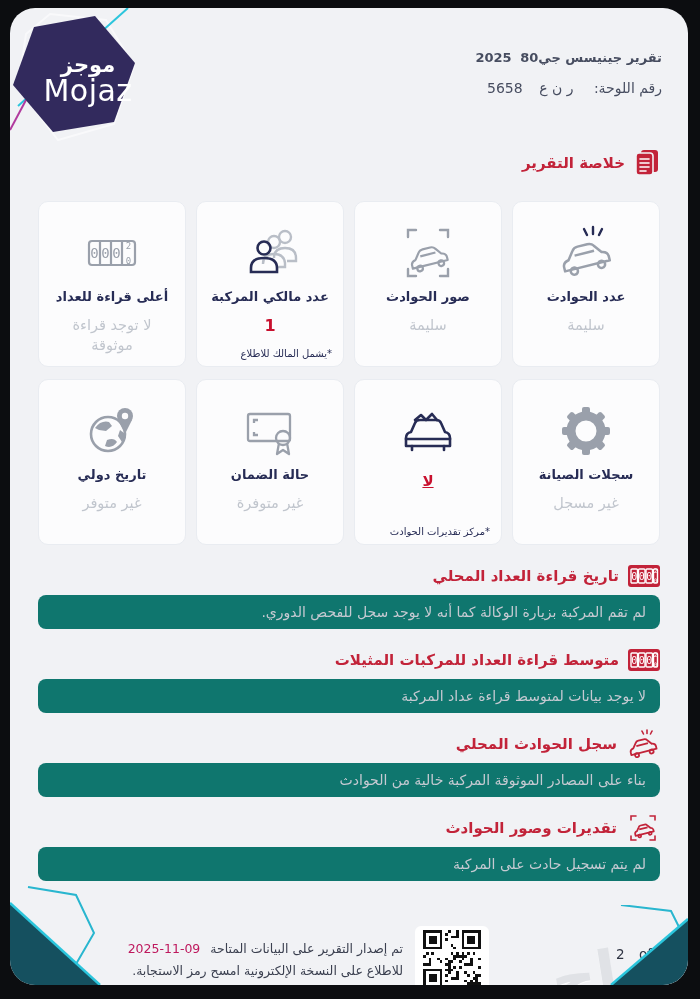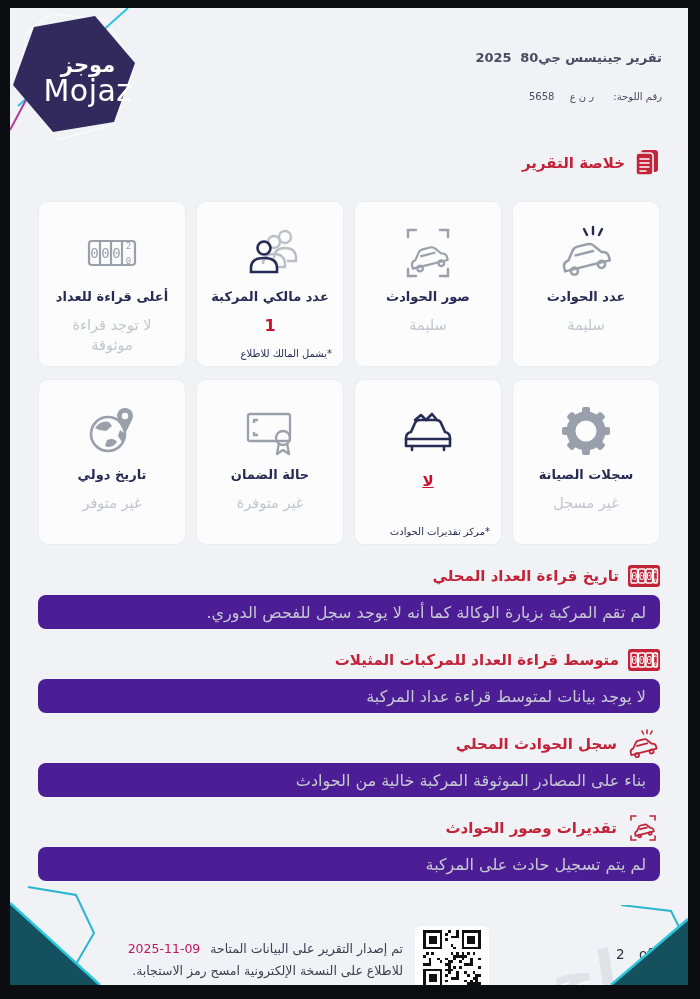--- a/index.html
+++ b/index.html
@@ -1,29 +1,29 @@
 <!DOCTYPE html>
 <html lang="ar" dir="rtl"><head>
 <meta charset="utf-8">
 <style>
   html,body{margin:0;padding:0;background:#0c0d10;}
   body{width:700px;height:999px;position:relative;overflow:hidden;
        font-family:"DejaVu Sans",sans-serif;}
   .frame{position:absolute;inset:0;background:#0c0d10;}
   .page{position:absolute;top:8px;left:10px;right:12px;bottom:14px;
-        background:#f1f2f5;overflow:hidden;}
+        background:#f1f2f5;overflow:hidden;border-radius:25px;}
   
   .logo-wrap{position:absolute;top:0;left:0;width:160px;height:170px;pointer-events:none;}
   .logo-text{position:absolute;top:44px;left:28px;width:100px;text-align:center;color:#fff;}
   .logo-ar{font-size:21px;font-weight:bold;line-height:26px;}
   .logo-en{font-size:30px;line-height:26px;letter-spacing:.5px;}
   .head-block{position:absolute;top:42px;right:26px;color:#454b5f;}
   .head-title{font-size:13px;font-weight:bold;color:#474d60;}
   .head-title bdi{margin-right:4px;}
-  .head-plate{margin-top:26px;font-size:10px;color:#474d60;}
+  .head-plate{margin-top:15px;font-size:14px;color:#474d60;}
   .head-plate .pl-letters{margin-right:16px;letter-spacing:3px;}
   .head-plate .pl-num{margin-right:12px;}
   
   .content{position:relative;margin:0 28px;}
   .sec-head{display:flex;align-items:center;gap:9px;height:26px;}
   .sec-head .t{font-size:15px;font-weight:bold;color:#c22339;}
   .summary-head{margin-top:142px;margin-bottom:25px;}
   .cards{display:grid;grid-template-columns:repeat(4,1fr);gap:12px 10px;}
   .card{position:relative;height:166px;background:#fcfcfd;border:1px solid #e9ecf1;
         border-radius:10px;text-align:center;padding-top:20px;box-sizing:border-box;}
@@ -31,22 +31,22 @@
   .card .ti{font-size:13px;font-weight:bold;color:#272c55;line-height:1.35;
             max-width:118px;margin:4px auto 0;}
   .card .va{font-size:14.5px;color:#c0c5cd;margin-top:9px;line-height:1.4;
             max-width:122px;margin-left:auto;margin-right:auto;}
   .card .va.red{color:#c8102e;font-weight:bold;font-size:16px;}
   .card .va.redu{color:#c8102e;font-weight:bold;font-size:15px;text-decoration:underline;}
   .card .note{position:absolute;bottom:7px;right:11px;font-size:10px;color:#272c55;}
   .section{margin-top:18px;}
   .section:first-of-type{margin-top:24px;}
   .section .sec-head{margin-bottom:6px;}
-  .bar{height:34px;background:#4c1d95;border-radius:8px;display:flex;align-items:center;
-       padding:0 14px;font-size:16px;color:#c6cad2;}
+  .bar{height:34px;background:#0f766e;border-radius:8px;display:flex;align-items:center;
+       padding:0 14px;font-size:14px;color:#c6cad2;}
   
   .qr-card{position:absolute;left:405px;top:918px;width:74px;height:66px;background:#fff;
            border-radius:6px;display:flex;align-items:center;justify-content:center;}
   .foot-text{position:absolute;right:285px;top:930px;text-align:right;font-size:12.5px;
              color:#3b4050;line-height:22px;white-space:nowrap;}
   .foot-text bdi{color:#be185d;margin-right:6px;}
   .page-num{position:absolute;left:606px;top:938px;direction:ltr;font-size:13.5px;color:#2e3342;}
   .page-num .n{margin-right:10px;}
   .watermark{position:absolute;right:-12px;bottom:-22px;font-size:62px;font-weight:bold;
              color:#dadde1;opacity:.75;transform:rotate(-9deg);text-shadow:0 1px 0 #fff;

